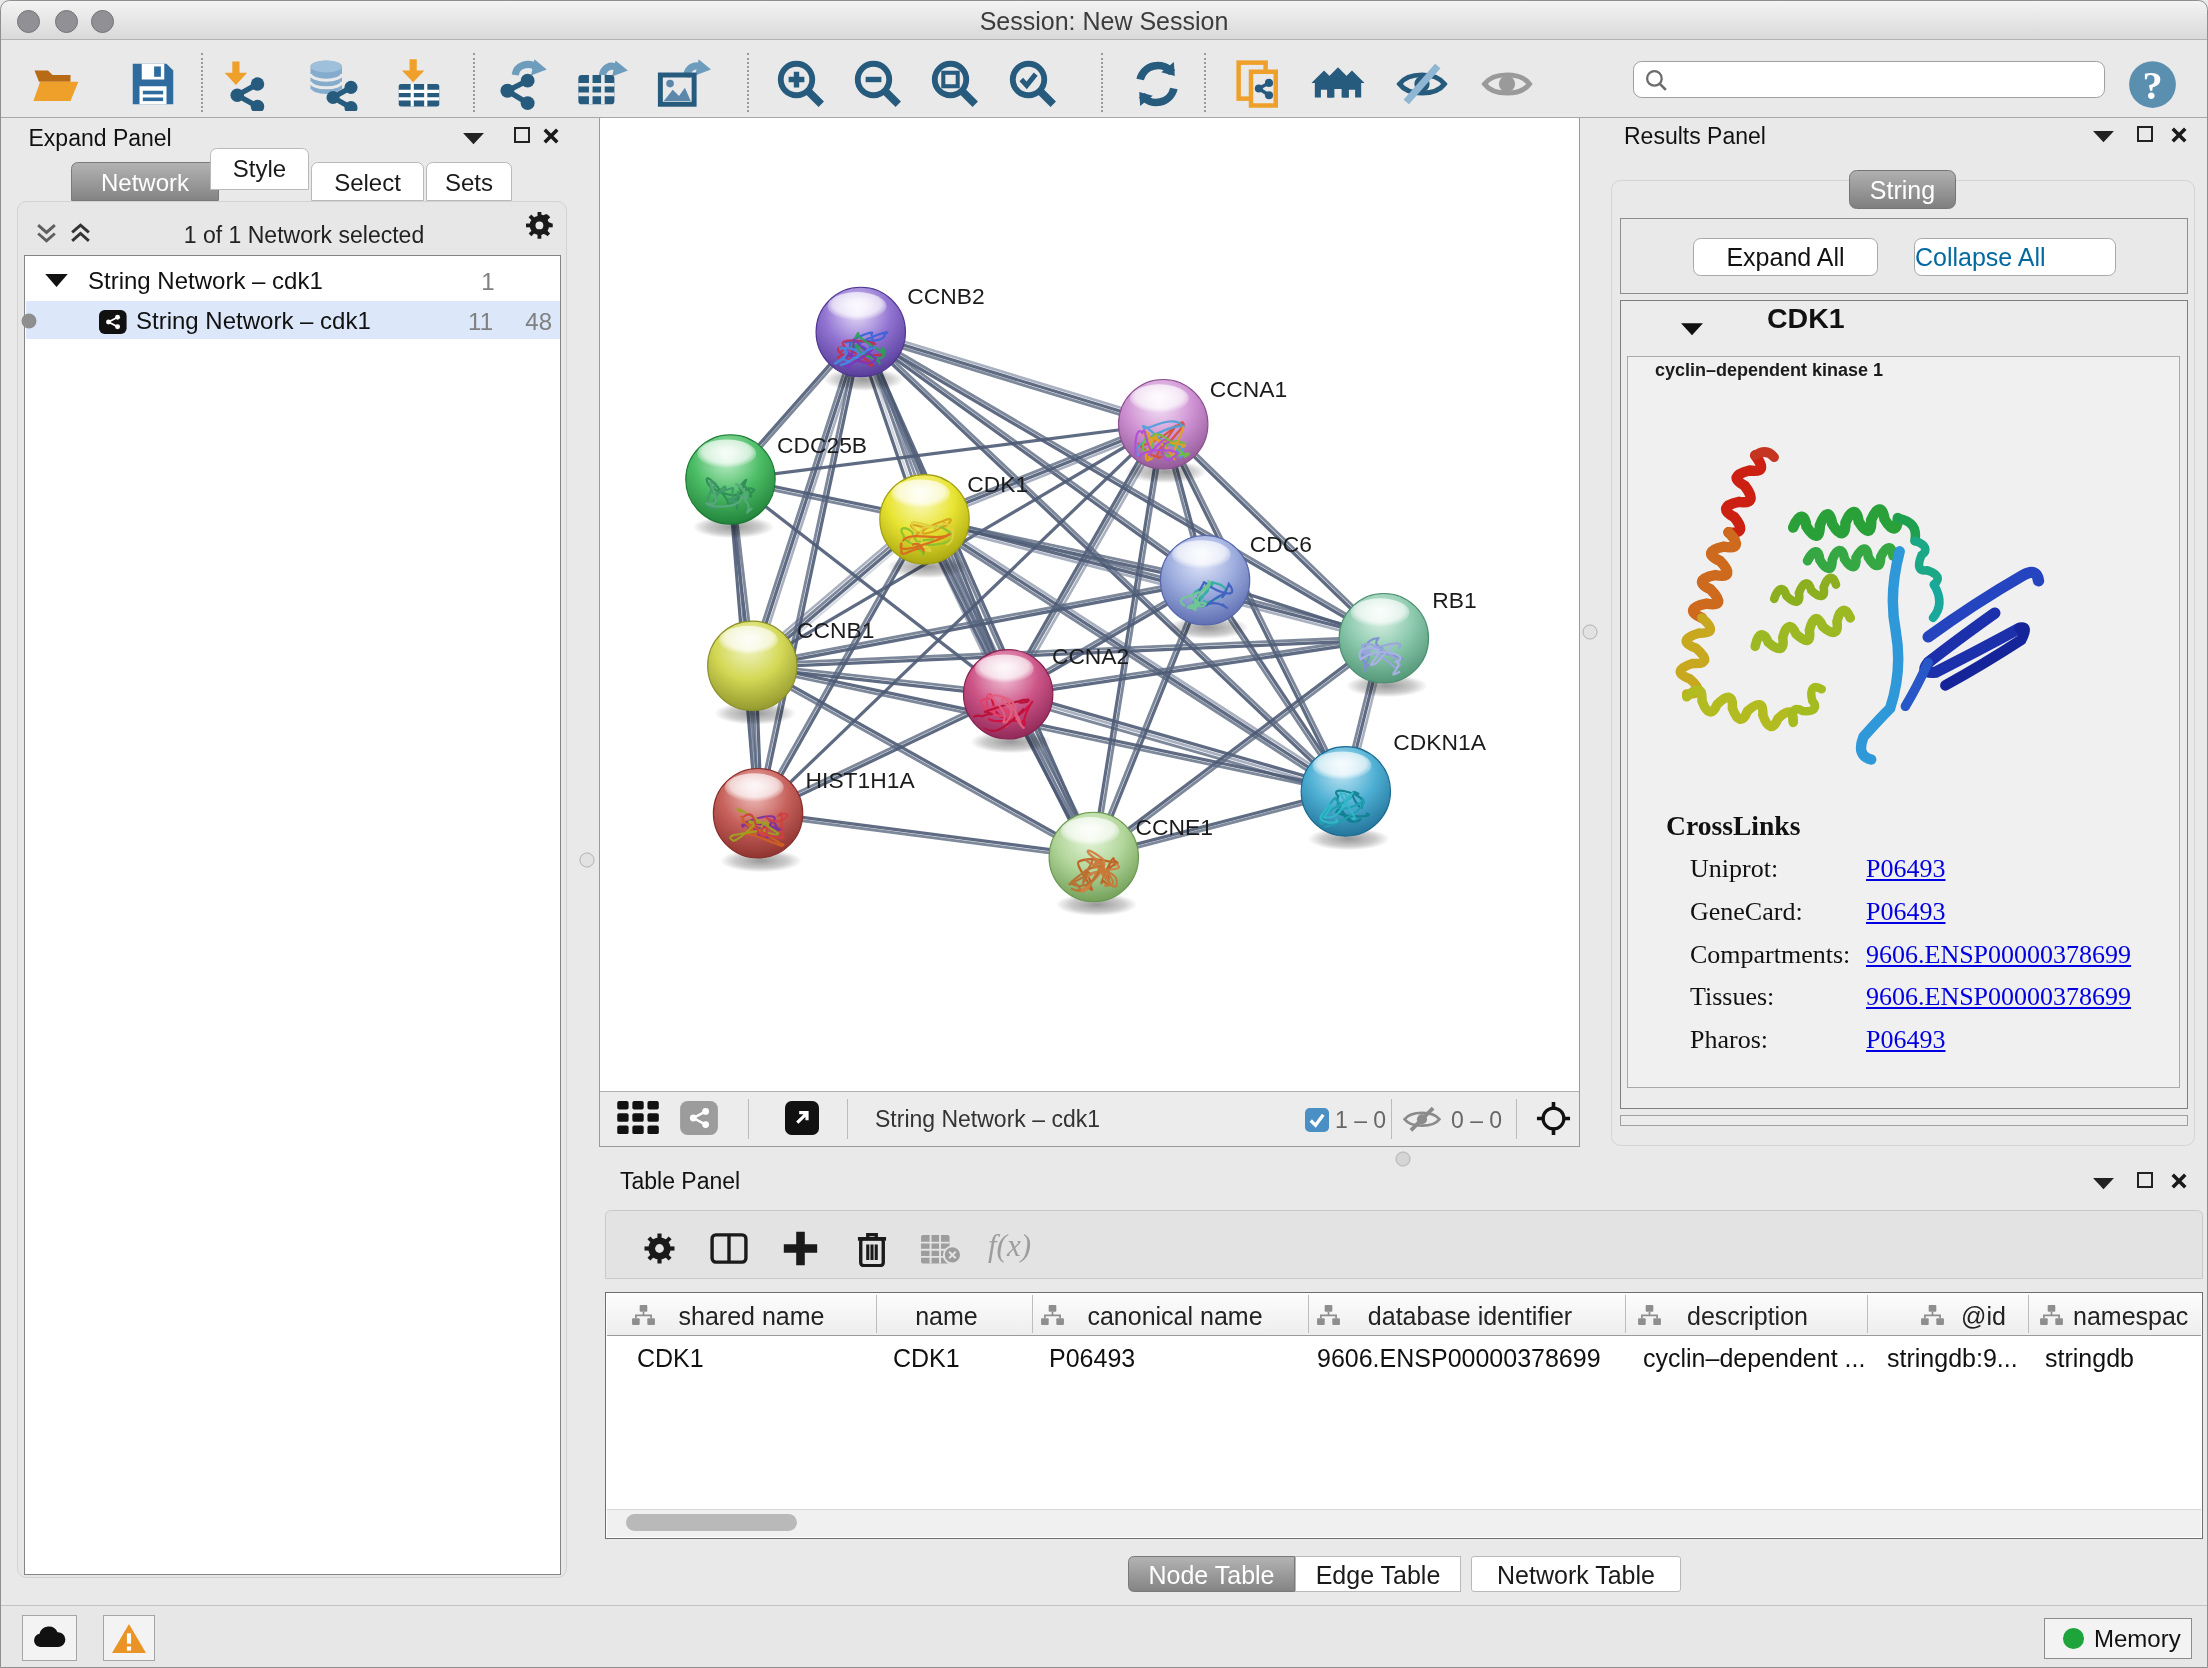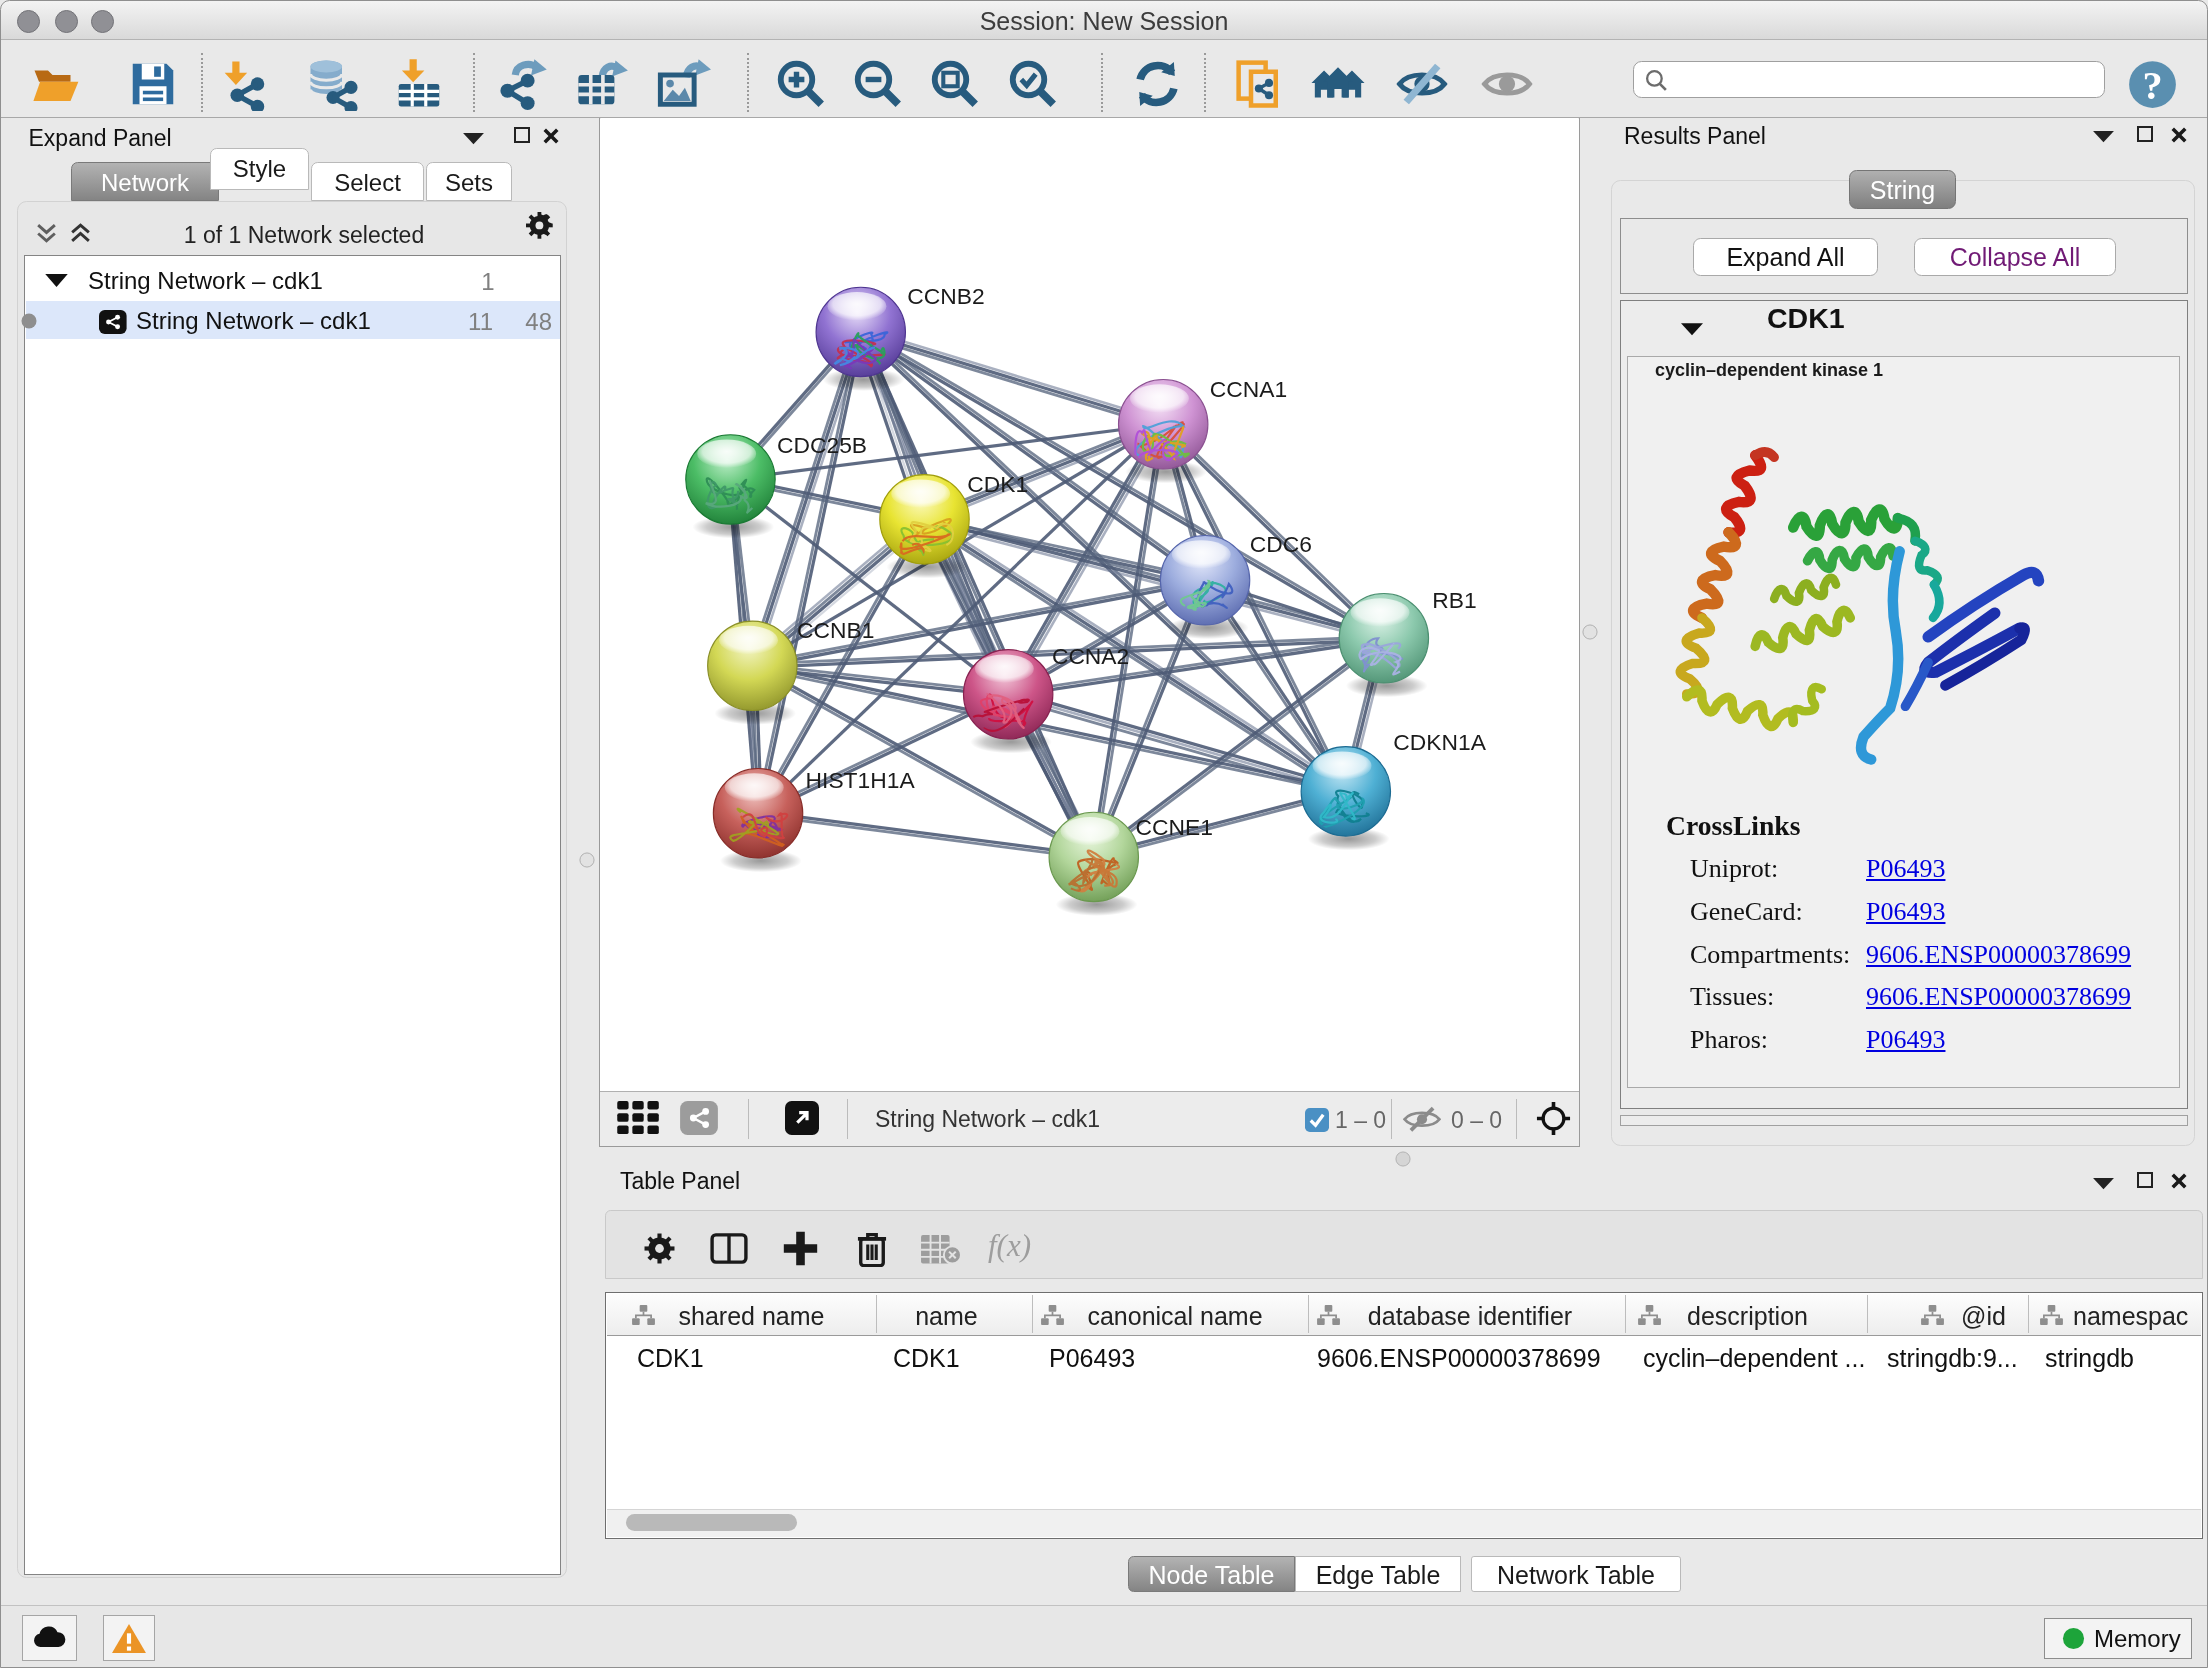--- a/index.html
+++ b/index.html
@@ -675,21 +675,21 @@
   <div class="abs" style="left:2137px; top:126px; width:16px; height:16px; border:2.4px solid #222;"></div>
   <svg class="abs" style="left:2169px; top:125px; width:20px; height:20px;" viewBox="0 0 24 24">
       <path d="M3 6 L6 3 L12 9 L18 3 L21 6 L15 12 L21 18 L18 21 L12 15 L6 21 L3 18 L9 12 z" fill="#1a1a1a"></path>
     </svg>
 
   <div class="abs" style="left:1611px; top:180px; width:584px; height:966px; background:#e9e9e9; border:1px solid #d4d4d4; border-radius:9.5px;"></div>
   <div class="abs" style="left:1849px; top:162px; width:107px; height:39px; line-height:39px; text-align:center; font-size:25px; color:#fff; background:linear-gradient(#b0b0b0,#7f7f7f); border:1px solid #757575; border-radius:7.6px;margin-top:8px;">String</div>
 
   <div class="abs" style="left:1620px; top:218px; width:568px; height:76px; background:#e9e9e9; border:1.9px solid #8d8d8d;"></div>
   <div class="abs" style="left:1693px; top:238px; width:185px; height:38px; line-height:36px; text-align:center; font-size:25px; color:#111; background:#fff; border:1px solid #a9a9a9; border-radius:7.6px;">Expand All</div>
-  <div class="abs" style="left:1914px; top:238px; width:202px; height:38px; line-height:36px; text-align:center; font-size:25px; color:#701a75; background:#fff; border:1px solid #a9a9a9; border-radius:7.6px;">Collapse All</div>
+  <div class="abs" style="left:1914px; top:238px; width:202px; height:38px; line-height:36px; font-size:25px; color:#0369a1; background:#fff; border:1px solid #a9a9a9; border-radius:7.6px;">Collapse All</div>
 
   <div class="abs" style="left:1620px; top:300px; width:568px; height:809px; background:#ececec; border:1.9px solid #7f7f7f;"></div>
   <svg class="abs" style="left:1680px; top:322px; width:24px; height:14.3px;" viewBox="0 0 24 14">
       <path d="M1 1 h22 l-11 12 z" fill="#111"></path>
     </svg>
   <div class="abs" style="left:1767px; top:302px; font-size:28.5px; font-weight:bold; color:#111;">CDK1</div>
   <div class="abs" style="left:1627px; top:356px; width:553px; height:732px; background:#f0f0f0; border:1px solid #a9a9a9;"></div>
   <div class="abs" style="left:1655px; top:360px; font-size:18px; color:#1a1a1a;font-weight:bold;">cyclin–dependent kinase 1</div>
 
   <svg class="abs" style="left:1660px; top:442px;" width="390" height="328" viewBox="0 0 410 345">

